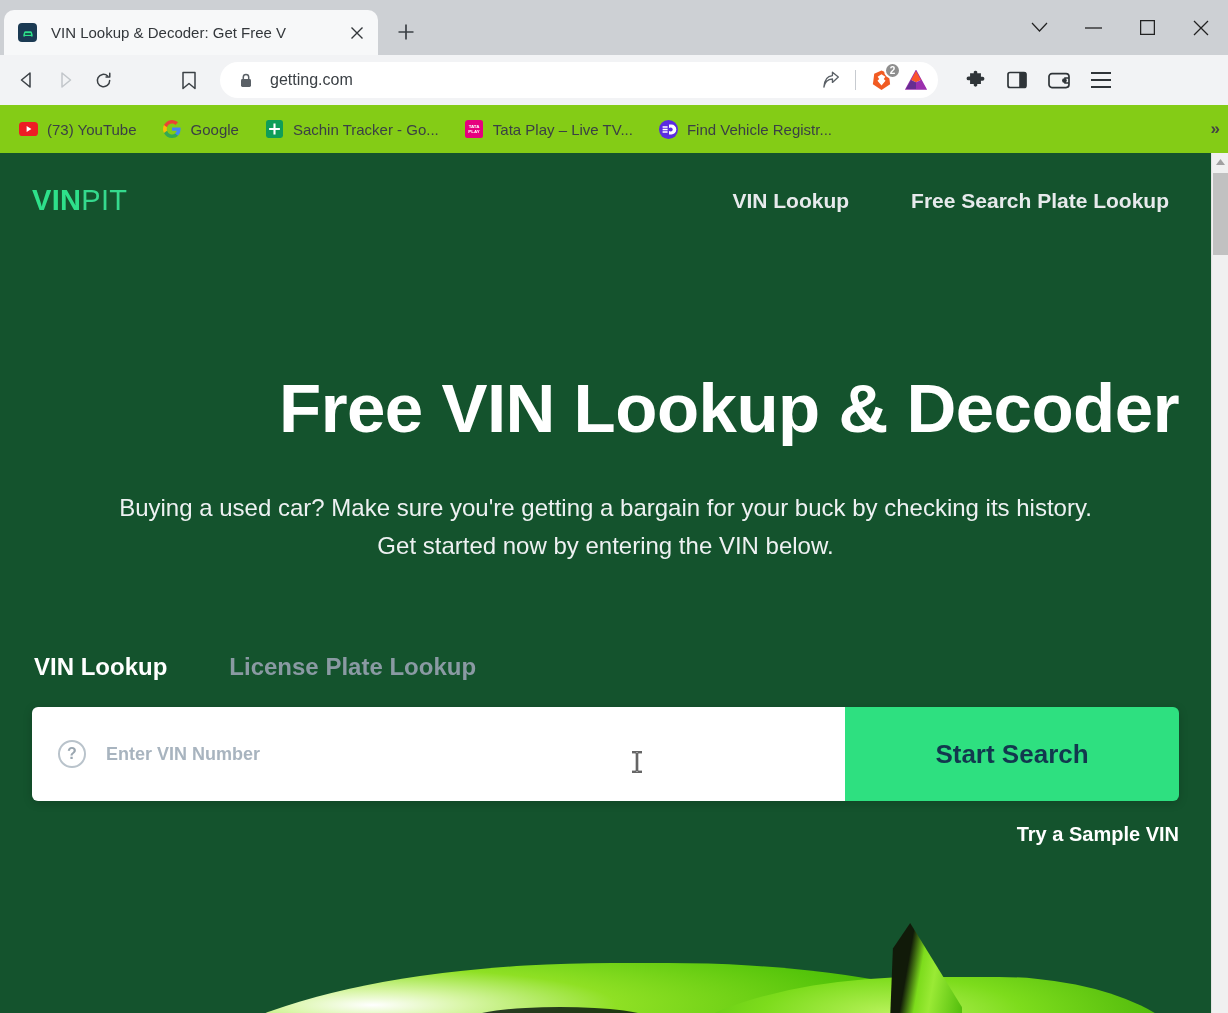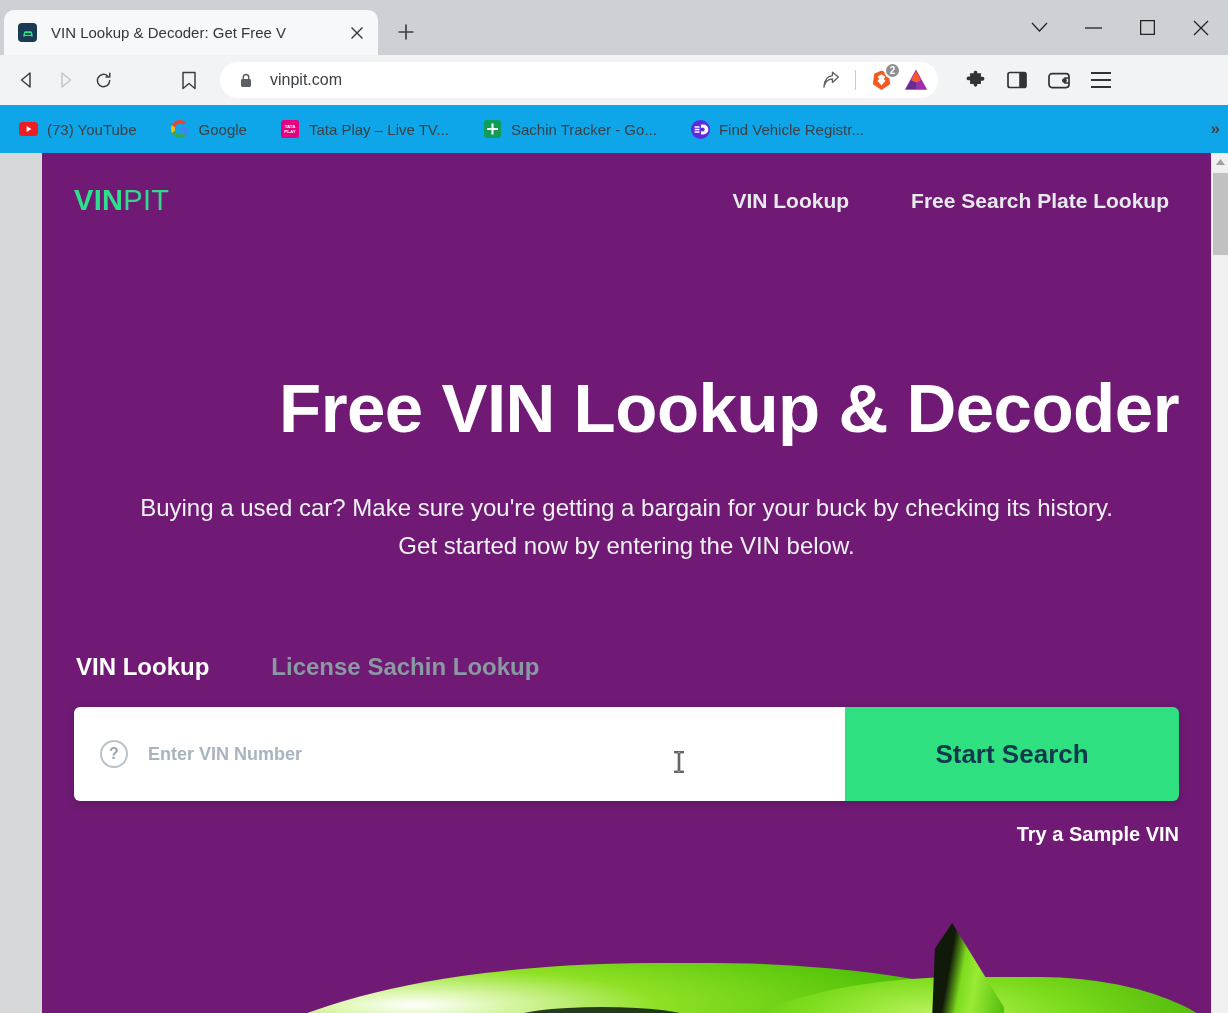--- a/index.html
+++ b/index.html
@@ -77,30 +77,30 @@
   .shield-badge {
     position: absolute; top: -1px; right: -3px;
     background: #8e8e8e; color: #fff; font-size: 10px;
     width: 17px; height: 17px; border-radius: 9px;
     display: flex; align-items: center; justify-content: center;
     border: 2px solid #fff; font-weight: 600;
   }
   .tb-right { display: flex; align-items: center; gap: 4px; margin-left: 10px; }
 
   .bookmarkbar {
-    height: 48px; background: #0ea5e9; display: flex; align-items: center;
-    padding: 0 10px; gap: 16px; flex: 0 0 48px; position: relative; text-align: center;
+    height: 48px; background: #84cc16; display: flex; align-items: center;
+    padding: 0 10px; gap: 8px; flex: 0 0 48px; position: relative; text-align: center;
   }
   .bm { display: flex; align-items: center; height: 34px; padding: 0 9px; border-radius: 5px; gap: 9px; }
   .bm-label { font-size: 15px; color: #3b4045; white-space: nowrap; }
   .bm-ico { width: 19px; height: 19px; flex: 0 0 19px; display: flex; align-items: center; justify-content: center; border-radius: 3px; overflow: hidden; }
   .bm-overflow { position: absolute; right: 8px; font-size: 17px; color: #444; font-weight: bold; }
 
   
-  .viewport { flex: 1; position: relative; background: #701a75; overflow: hidden; display: flex; margin-left: 42px; }
+  .viewport { flex: 1; position: relative; background: #14532d; overflow: hidden; display: flex; }
   .page { flex: 1; position: relative; overflow: hidden; }
 
   .scrollbar {
     width: 17px; background: #f0f0f0; position: relative; flex: 0 0 17px;
     border-left: 1px solid #e3e3e3;
   }
   .sb-arrow { height: 17px; display: flex; align-items: center; justify-content: center; }
   .sb-thumb {
     position: absolute; top: 20px; left: 1px; width: 15px; height: 82px;
     background: #c1c1c1; border-radius: 0;
@@ -264,21 +264,21 @@
         </svg>
     </div>
 
     <div class="omnibox">
       <span class="lock">
         <svg width="12" height="15" viewBox="0 0 12 15">
           <rect x="1" y="6" width="10" height="8" rx="1.4" fill="#5a6066"></rect>
           <path d="M3.3 6V4.1a2.7 2.7 0 0 1 5.4 0V6" fill="none" stroke="#5a6066" stroke-width="1.5"></path>
         </svg>
       </span>
-      <span class="url">vinpit.com</span>
+      <span class="url">getting.com</span>
       <span class="omni-actions">
         <span class="tbtn" style="width:32px;height:32px;flex:0 0 32px">
           <svg width="19" height="19" viewBox="0 0 20 20">
             <path d="M2 17c1-6 5-8.4 9-8.6V12l6.2-5.6L11 1.2v3.6C5.8 5.2 2.4 9.4 2 17Z" fill="none" stroke="#5a6066" stroke-width="1.4" stroke-linejoin="round"></path>
           </svg>
         </span>
         <span class="vsep"></span>
         <span class="brave-shield">
           <svg width="23" height="23" viewBox="0 0 24 24">
             <path d="M12 1.6 19.6 5l1.4 11-9 6-9-6L4.4 5Z" fill="#f15b22"></path>
@@ -340,36 +340,36 @@
           <path d="M17.6 9.2c0-.6-.06-1.2-.16-1.8H9v3.4h4.8a4.1 4.1 0 0 1-1.8 2.7v2.2h2.9a8.7 8.7 0 0 0 2.7-6.5Z" fill="#4285f4"></path>
           <path d="M9 18c2.4 0 4.5-.8 6-2.2l-2.9-2.2a5.4 5.4 0 0 1-8.1-2.9H1v2.3A9 9 0 0 0 9 18Z" fill="#34a853"></path>
           <path d="M4 10.7a5.4 5.4 0 0 1 0-3.4V5H1a9 9 0 0 0 0 8Z" fill="#fbbc05"></path>
           <path d="M9 3.6c1.3 0 2.5.45 3.4 1.35l2.6-2.6A9 9 0 0 0 1 5l3 2.3A5.4 5.4 0 0 1 9 3.6Z" fill="#ea4335"></path>
         </svg>
       </span>
       <span class="bm-label">Google</span>
     </div>
     <div class="bm">
       <span class="bm-ico">
+        <svg width="17" height="18" viewBox="0 0 17 18">
+            <rect width="17" height="18" rx="2.4" fill="#0f9d58"></rect>
+            <path d="M8.5 3.6v10.8M3.1 9h10.8" stroke="#fff" stroke-width="2.1"></path>
+          </svg>
+      </span>
+      <span class="bm-label">Sachin Tracker - Go...</span>
+    </div>
+    <div class="bm">
+      <span class="bm-ico">
         <svg width="18" height="18" viewBox="0 0 18 18">
             <rect width="18" height="18" rx="2" fill="#e6007e"></rect>
             <text x="9" y="7.6" font-size="4.4" font-family="Liberation Sans, sans-serif" fill="#fff" text-anchor="middle" font-weight="bold">TATA</text>
             <text x="9" y="13.4" font-size="4.4" font-family="Liberation Sans, sans-serif" fill="#fff" text-anchor="middle" font-weight="bold">PLAY</text>
           </svg>
       </span>
       <span class="bm-label">Tata Play – Live TV...</span>
-    </div>
-    <div class="bm">
-      <span class="bm-ico">
-        <svg width="17" height="18" viewBox="0 0 17 18">
-            <rect width="17" height="18" rx="2.4" fill="#0f9d58"></rect>
-            <path d="M8.5 3.6v10.8M3.1 9h10.8" stroke="#fff" stroke-width="2.1"></path>
-          </svg>
-      </span>
-      <span class="bm-label">Sachin Tracker - Go...</span>
     </div>
     <div class="bm">
       <span class="bm-ico">
         <svg width="19" height="19" viewBox="0 0 19 19">
             <circle cx="9.5" cy="9.5" r="9.5" fill="#5b2be0"></circle>
             <path d="M3.6 7h5M3.6 9.5h5M3.6 12h5" stroke="#fff" stroke-width="1.5"></path>
             <path d="M10 4.6h2.4a4.9 4.9 0 0 1 0 9.8H10Z" fill="#fff"></path>
             <circle cx="11.6" cy="9.5" r="2.1" fill="#5b2be0"></circle>
           </svg>
       </span>
@@ -393,21 +393,21 @@
 
       <div class="hero">
         <h1 class="hero-title">Free VIN Lookup &amp; Decoder</h1>
         <p class="hero-sub">
           <span>Buying a used car? Make sure you're getting a bargain for your buck by checking its history.</span><br>
           <span>Get started now by entering the VIN below.</span>
         </p>
 
         <div class="tabs-row">
           <div class="ltab active">VIN Lookup</div>
-          <div class="ltab">License Sachin Lookup</div>
+          <div class="ltab">License Plate Lookup</div>
         </div>
 
         <div class="searchbar">
           <div class="search-input-wrap">
             <span class="qmark">?</span>
             <input class="vin-input" type="text" placeholder="Enter VIN Number" style="">
             <span class="icursor">
               <svg width="14" height="22" viewBox="0 0 14 22">
                 <path d="M2 1h10M2 21h10M7 1v20" stroke="#000" stroke-width="2.4" fill="none"></path>
                 <path d="M2 1h10M2 21h10M7 1v20" stroke="#fff" stroke-width="0.8" fill="none"></path>

